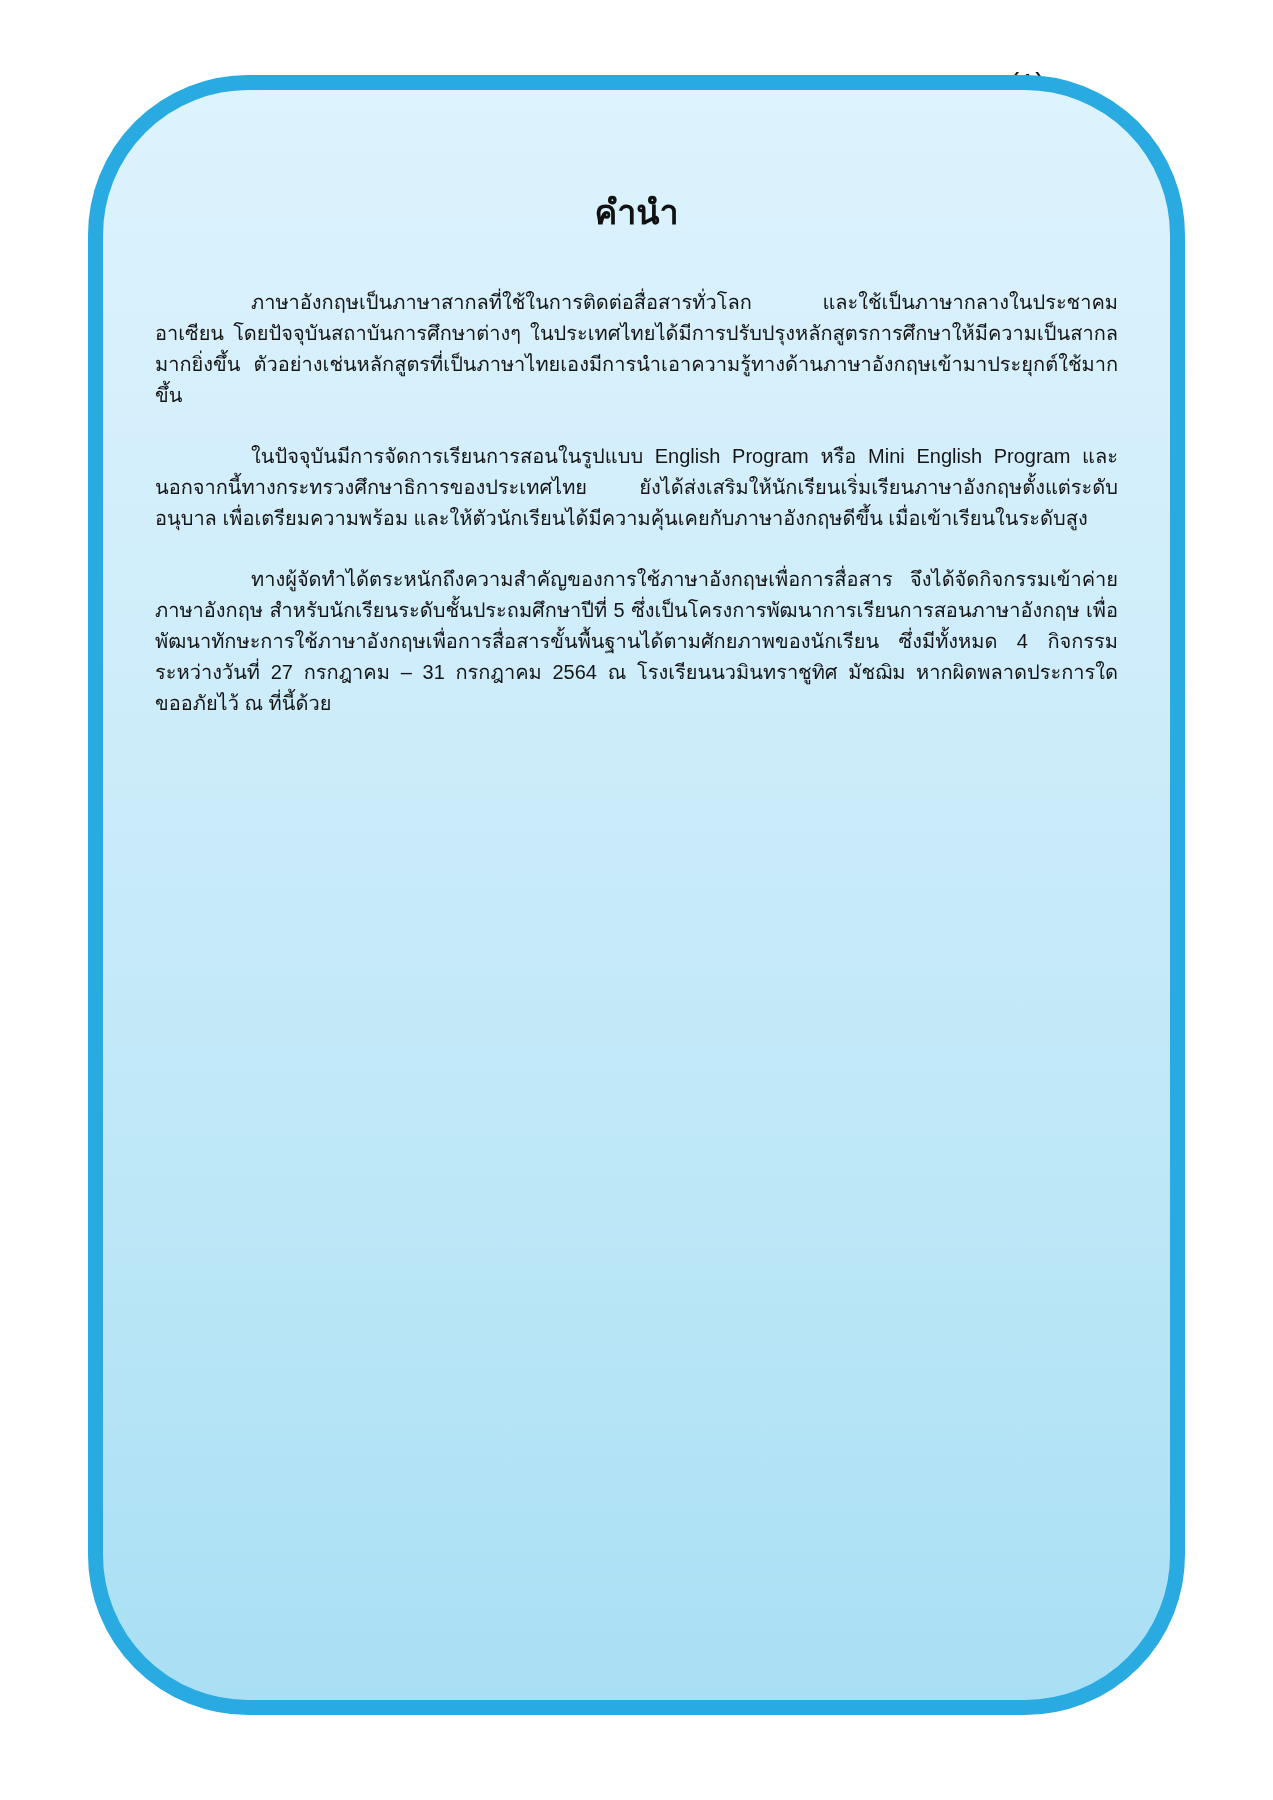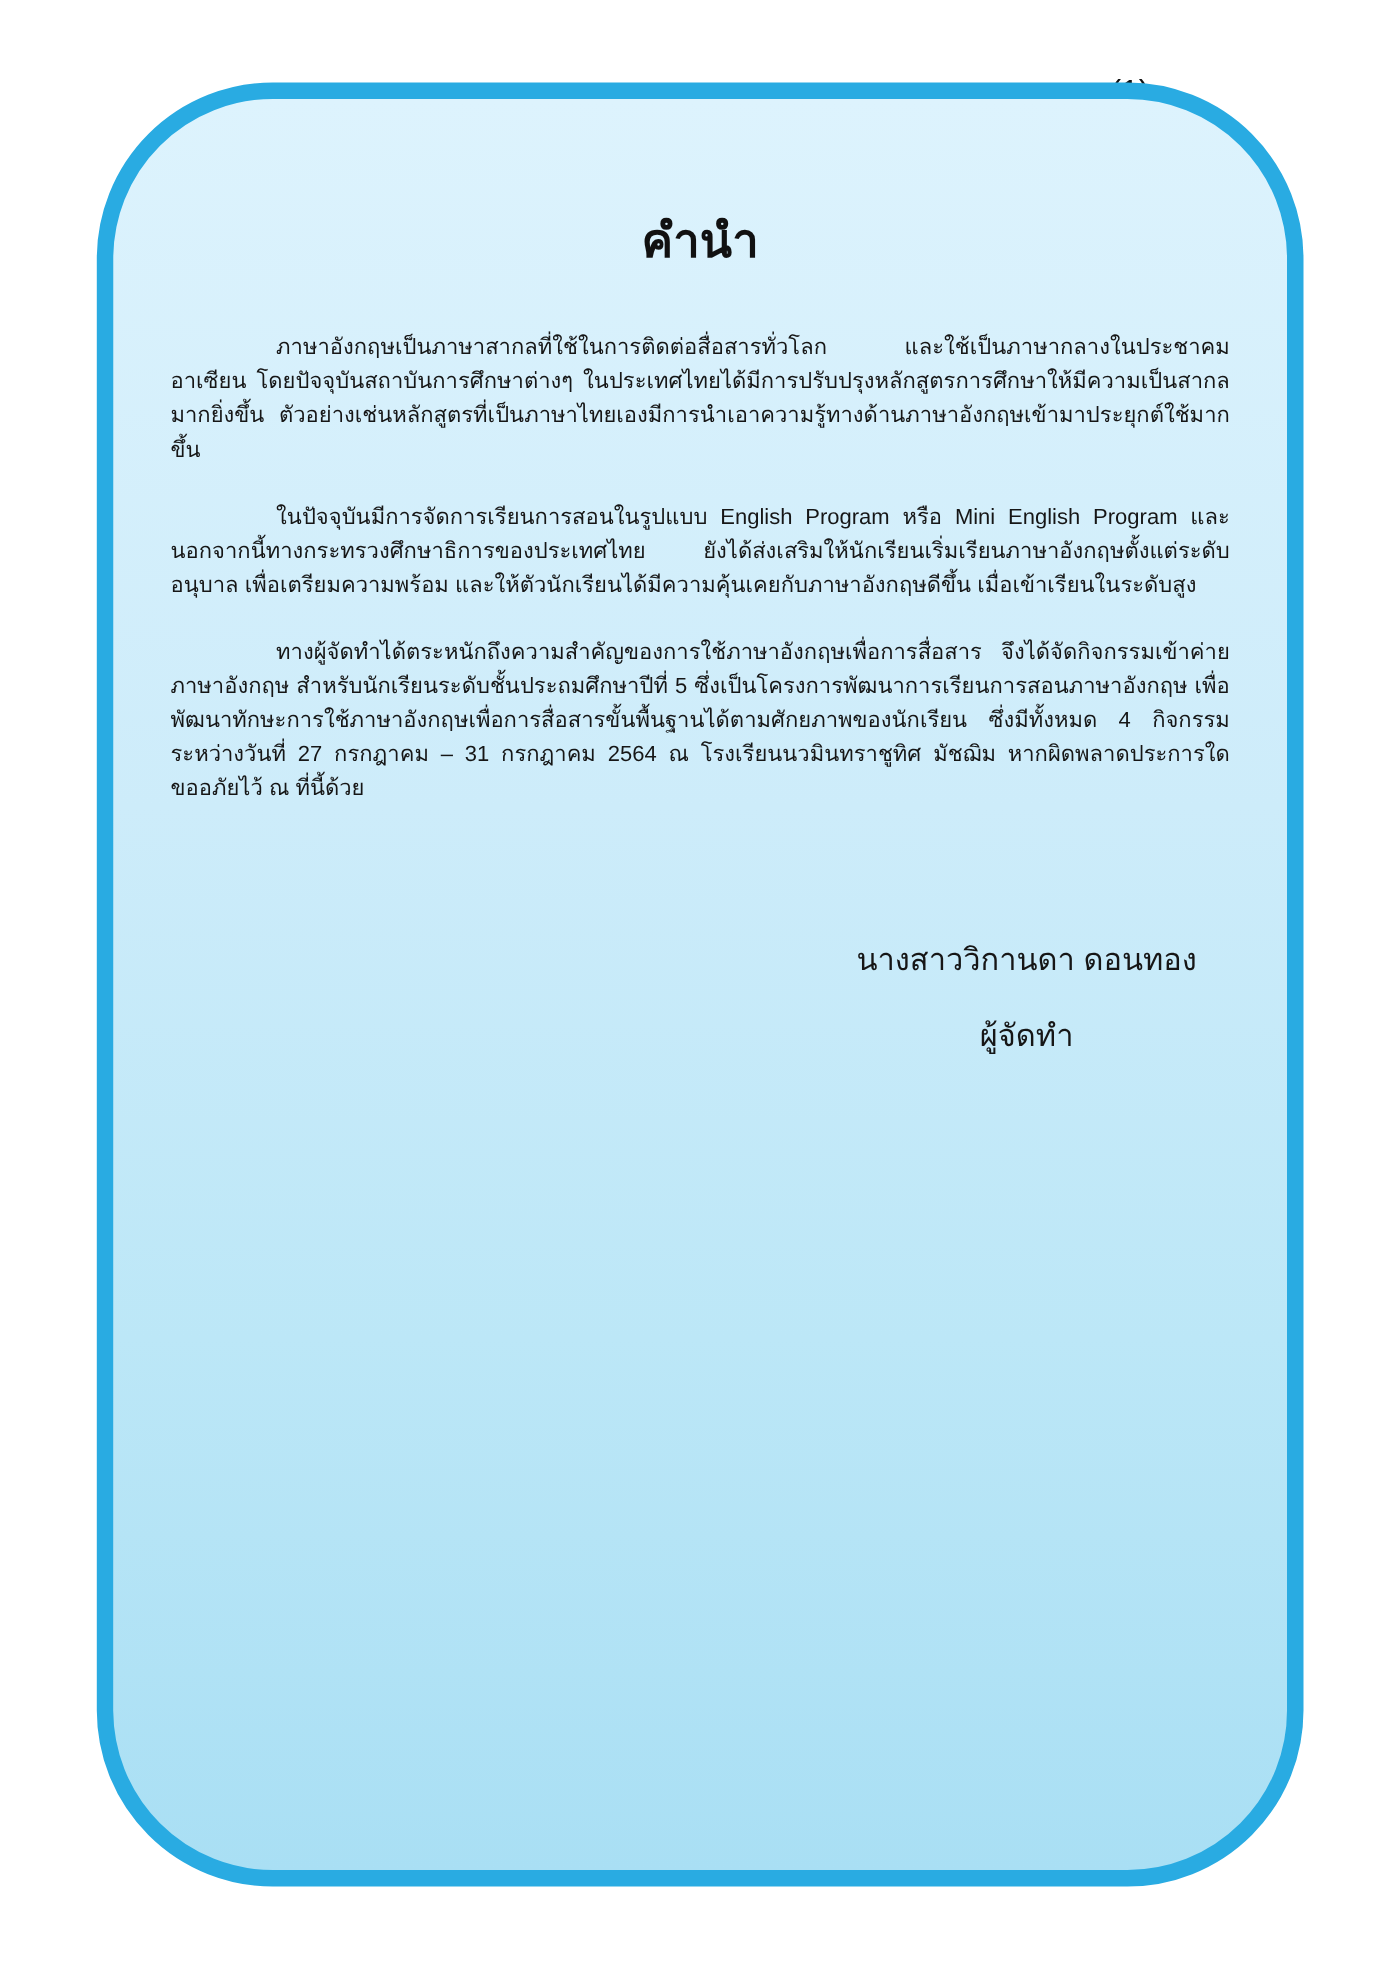--- a/index.html
+++ b/index.html
@@ -29,21 +29,21 @@
     width: 1097px;
     height: 1640px;
     box-sizing: border-box;
     border: 15px solid #29abe2;
     border-radius: 160px;
     background: linear-gradient(180deg, #ddf3fd 0%, #cdecfa 40%, #bce7f7 70%, #a9dff4 100%);
     padding: 95px 52px 0 52px;
   }
   .doc-title {
     text-align: center;
-    font-size: 43px;
+    font-size: 34px;
     font-weight: bold;
     color: #111111;
     margin: 0 0 48px 0;
   }
   .para {
     font-size: 20px;
     line-height: 1.55;
     text-align: justify;
     text-indent: 96px;
     margin: 0 0 30px 0;
@@ -69,18 +69,14 @@
 <div class="content-box">
 
   <h1 class="doc-title">คำนำ</h1>
 
   <p class="para">ภาษาอังกฤษเป็นภาษาสากลที่ใช้ในการติดต่อสื่อสารทั่วโลก และใช้เป็นภาษากลางในประชาคมอาเซียน โดยปัจจุบันสถาบันการศึกษาต่างๆ ในประเทศไทยได้มีการปรับปรุงหลักสูตรการศึกษาให้มีความเป็นสากลมากยิ่งขึ้น ตัวอย่างเช่นหลักสูตรที่เป็นภาษาไทยเองมีการนำเอาความรู้ทางด้านภาษาอังกฤษเข้ามาประยุกต์ใช้มากขึ้น</p>
 
   <p class="para">ในปัจจุบันมีการจัดการเรียนการสอนในรูปแบบ English Program หรือ Mini English Program และนอกจากนี้ทางกระทรวงศึกษาธิการของประเทศไทย ยังได้ส่งเสริมให้นักเรียนเริ่มเรียนภาษาอังกฤษตั้งแต่ระดับอนุบาล เพื่อเตรียมความพร้อม และให้ตัวนักเรียนได้มีความคุ้นเคยกับภาษาอังกฤษดีขึ้น เมื่อเข้าเรียนในระดับสูง</p>
 
   <p class="para">ทางผู้จัดทำได้ตระหนักถึงความสำคัญของการใช้ภาษาอังกฤษเพื่อการสื่อสาร จึงได้จัดกิจกรรมเข้าค่ายภาษาอังกฤษ สำหรับนักเรียนระดับชั้นประถมศึกษาปีที่ 5 ซึ่งเป็นโครงการพัฒนาการเรียนการสอนภาษาอังกฤษ เพื่อพัฒนาทักษะการใช้ภาษาอังกฤษเพื่อการสื่อสารขั้นพื้นฐานได้ตามศักยภาพของนักเรียน ซึ่งมีทั้งหมด 4 กิจกรรม ระหว่างวันที่ 27 กรกฎาคม – 31 กรกฎาคม 2564 ณ โรงเรียนนวมินทราชูทิศ มัชฌิม หากผิดพลาดประการใดขออภัยไว้ ณ ที่นี้ด้วย</p>
 
-  <div class="signature-block">
-    <div class="signature-name">นางสาววิกานดา ดอนทอง</div>
-    <div class="signature-role">ผู้จัดทำ</div>
-  </div>
 
 </div>
 
 </body></html>

